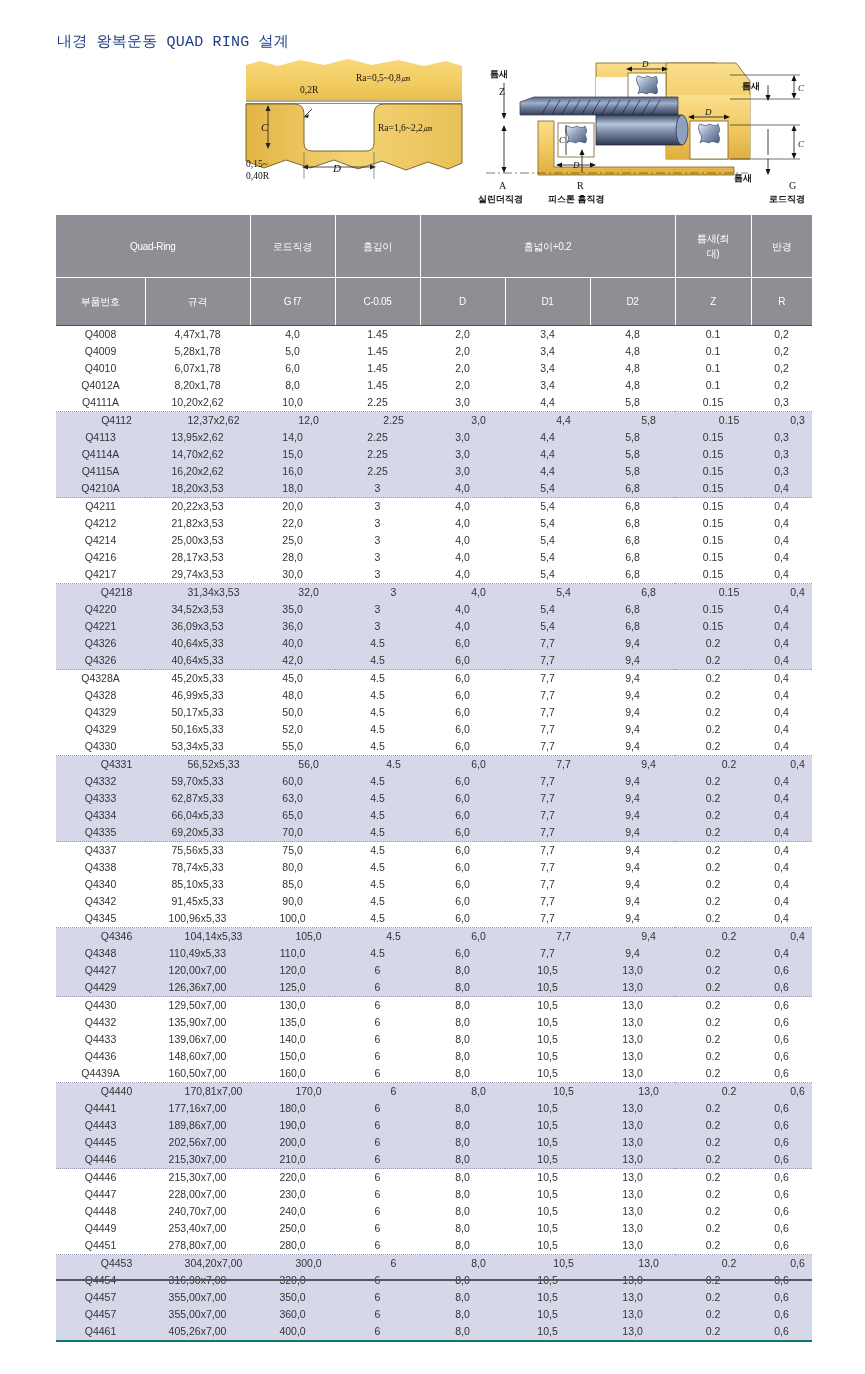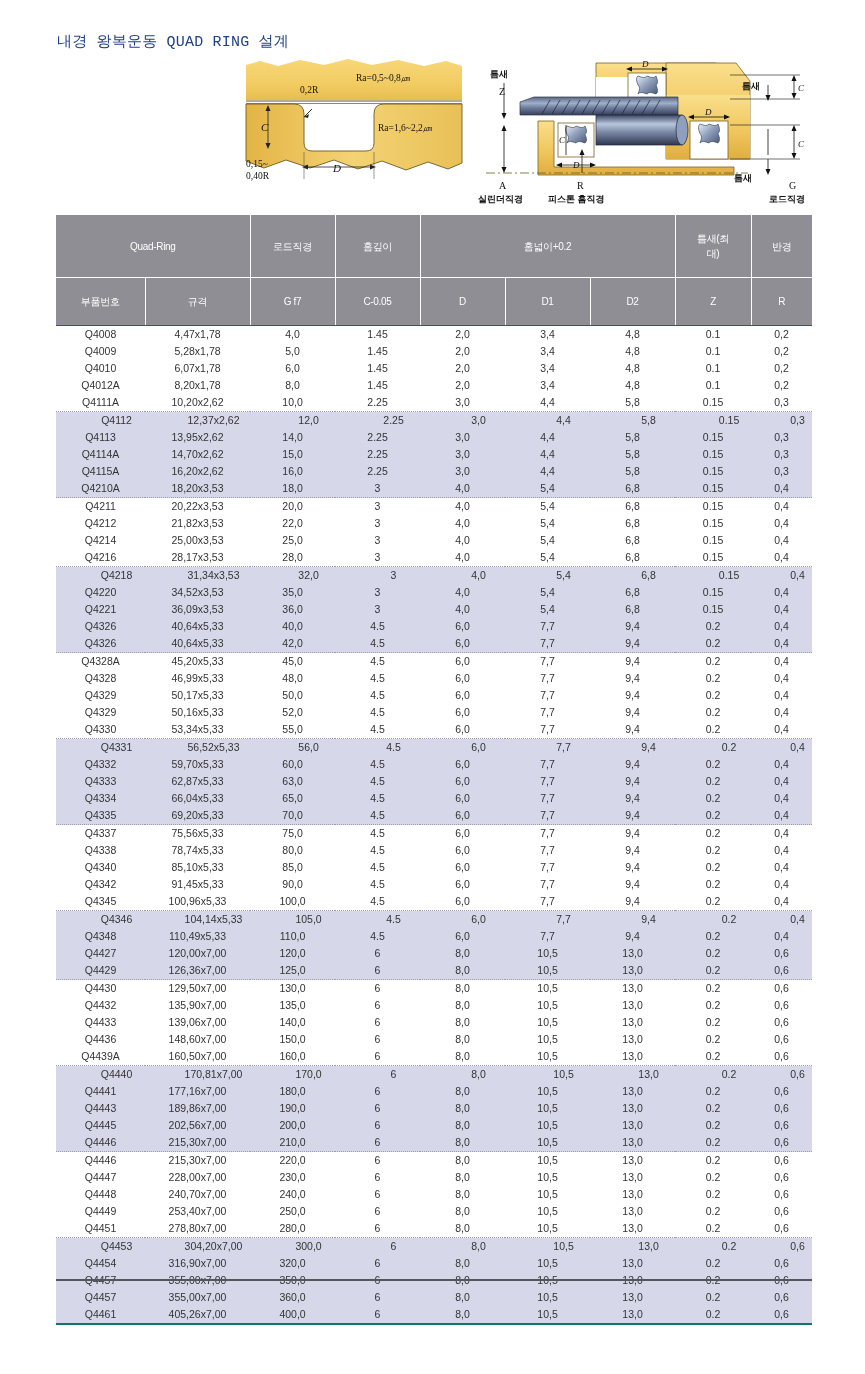--- a/index.html
+++ b/index.html
@@ -471,20 +471,31 @@
           <td>Q4216</td>
           <td>28,17x3,53</td>
           <td>28,0</td>
           <td>3</td>
           <td>4,0</td>
           <td>5,4</td>
           <td>6,8</td>
           <td>0.15</td>
           <td>0,4</td>
         </tr>
+        <tr>
+          <td>Q4217</td>
+          <td>29,74x3,53</td>
+          <td>30,0</td>
+          <td>3</td>
+          <td>4,0</td>
+          <td>5,4</td>
+          <td>6,8</td>
+          <td>0.15</td>
+          <td>0,4</td>
+        </tr>
         <tr class="band band-top">
           <td>Q4218</td>
           <td>31,34x3,53</td>
           <td>32,0</td>
           <td>3</td>
           <td>4,0</td>
           <td>5,4</td>
           <td>6,8</td>
           <td>0.15</td>
           <td>0,4</td>

